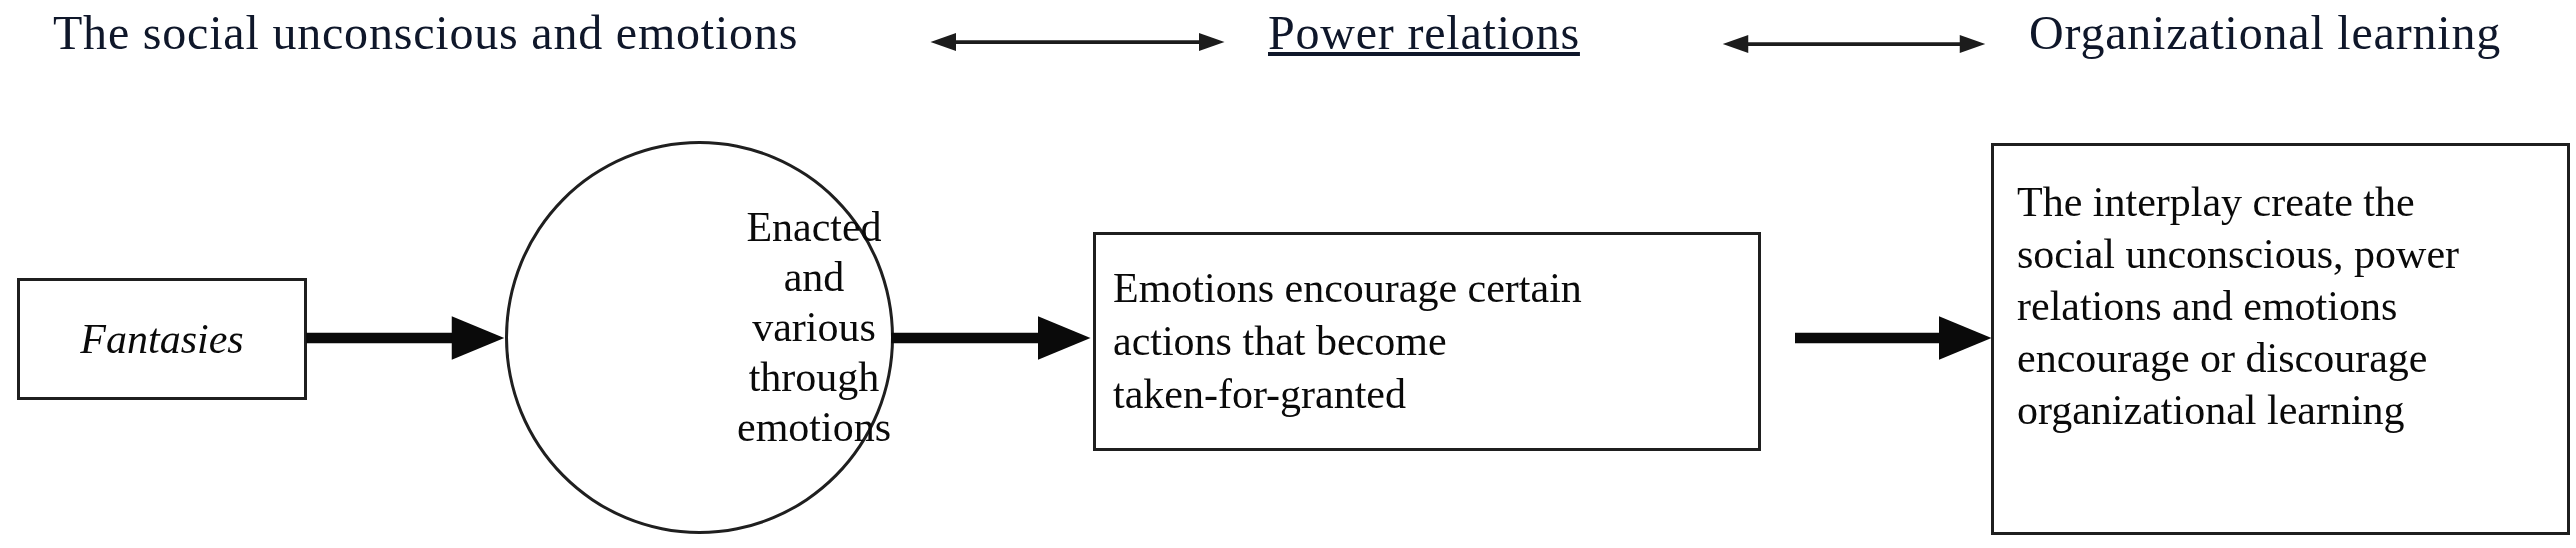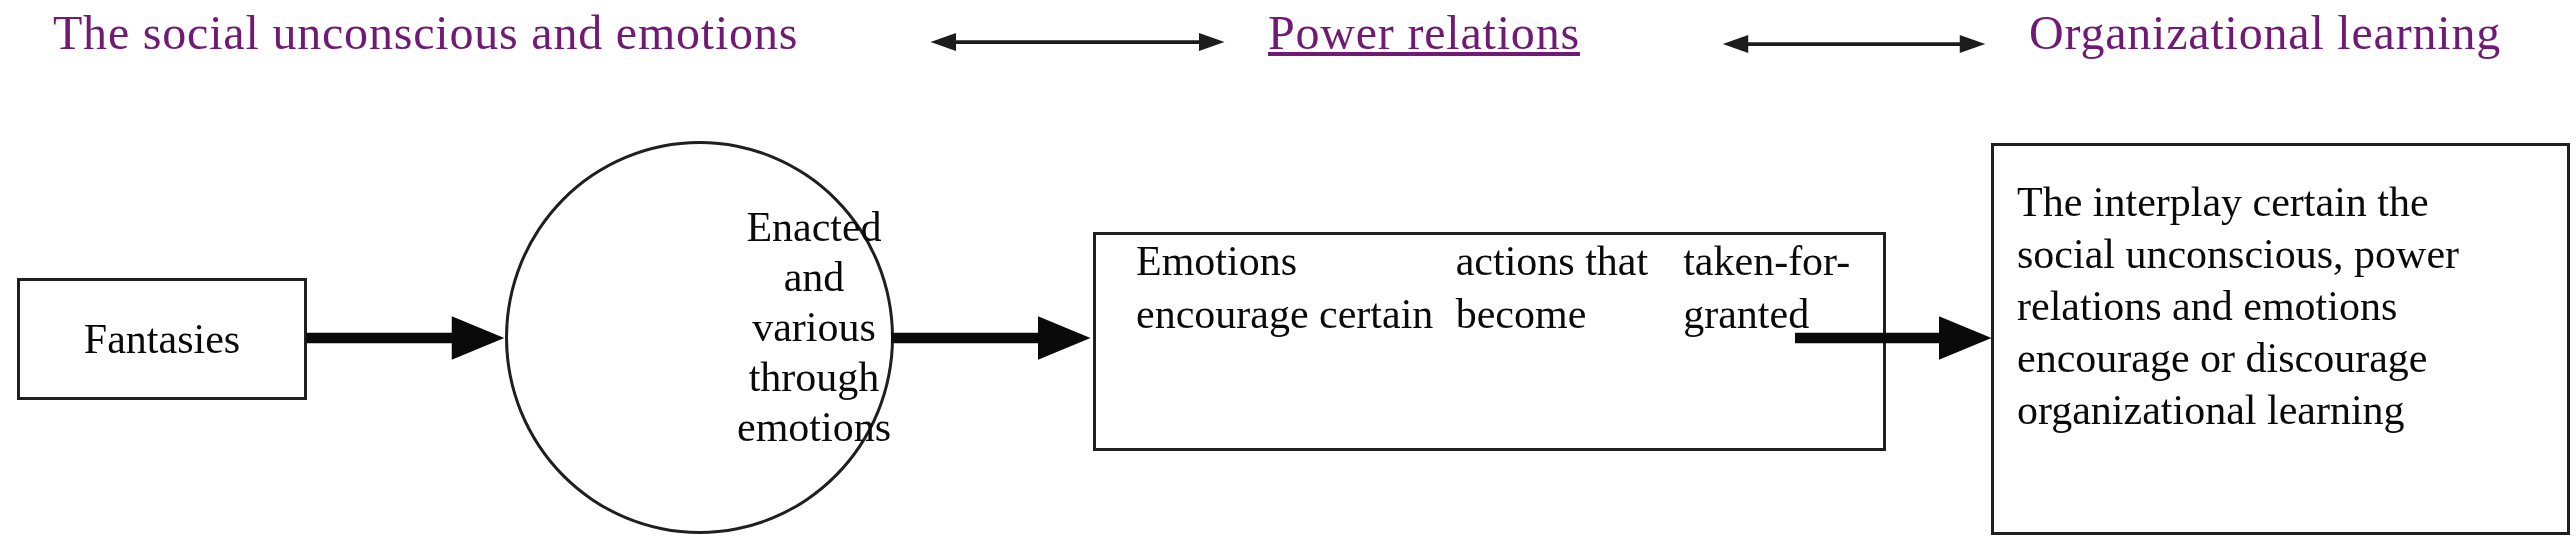--- a/index.html
+++ b/index.html
@@ -7,21 +7,21 @@
   body {
     width:2576px; height:549px; position:relative;
     font-family:"Liberation Serif","DejaVu Serif",serif;
     color:#0a0a0a;
   }
   .canvas { position:absolute; left:0; top:0; width:2576px; height:549px; background:#ffffff; overflow:hidden; }
 
   
   .title {
     position:absolute; top:6px; font-size:48px; line-height:53px;
-    white-space:nowrap; letter-spacing:0.8px; color:#701a75;
+    white-space:nowrap; letter-spacing:0.8px; color:#0f172a;
   }
   .t1 { left:53px; }
   .t2 { left:1268px;text-decoration:underline; }
   .t3 { left:2029px; }
 
   
   .darrow { position:absolute; overflow:visible; }
   .darrow line { stroke:#1c1c1c; stroke-width:5; }
   .darrow polygon { fill:#1c1c1c; }
 
@@ -30,32 +30,32 @@
   .farrow line { stroke:#0a0a0a; stroke-width:14; }
   .farrow polygon { fill:#0a0a0a; }
 
   
   .box {
     position:absolute; background:#ffffff; border:3px solid #1f1f1f;
     font-size:42px; color:#0a0a0a;
   }
   .fbox {
     left:17px; top:278px; width:290px; height:122px; border-width:3.8px;
-    display:flex; align-items:center; justify-content:center;
+    display:flex; align-items:center; justify-content:center;font-style:italic;
   }
   .ellipse {
     position:absolute; left:505px; top:141px; width:389px; height:393px;
     background:#ffffff; border:3px solid #1f1f1f; border-radius:50%;
     display:flex; align-items:center; justify-content:flex-end;
   }
   .clines { text-align:center; font-size:42px; line-height:50px; padding-bottom:21px; }
   .mbox {
-    left:1093px; top:232px; width:793px; height:219px;
-    display:flex; flex-direction:row; justify-content:center;
-    padding-left:40px; line-height:53px;
+    left:1093px; top:232px; width:668px; height:219px;
+    display:flex; flex-direction:column; justify-content:center;
+    padding-left:17px; line-height:53px;
   }
   .rbox {
     left:1991px; top:143px; width:579px; height:392px;
     padding:30px 12px 0 23px; line-height:52px;
   }
 </style>
 </head>
 <body>
 
 <div class="canvas">
@@ -107,21 +107,21 @@
     <div>actions that become</div>
     <div>taken-for-granted</div>
   </div>
 
   <svg class="farrow" style="left:1795px; top:314px;" width="198" height="48" viewBox="0 0 264 64">
     <line x1="0" y1="32" x2="196" y2="32"></line>
     <polygon points="262,32 192,3 192,61"></polygon>
   </svg>
 
   <div class="box rbox">
-    <div>The interplay certain the</div>
+    <div>The interplay create the</div>
     <div>social unconscious, power</div>
     <div>relations and emotions</div>
     <div>encourage or discourage</div>
     <div>organizational learning</div>
   </div>
 
 </div>
 
 
 </body></html>

